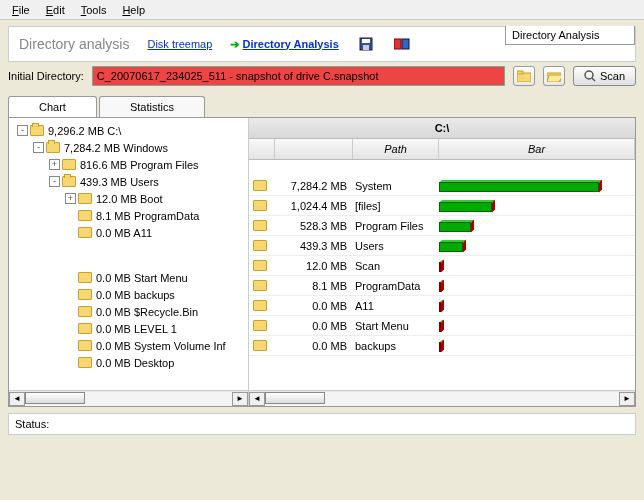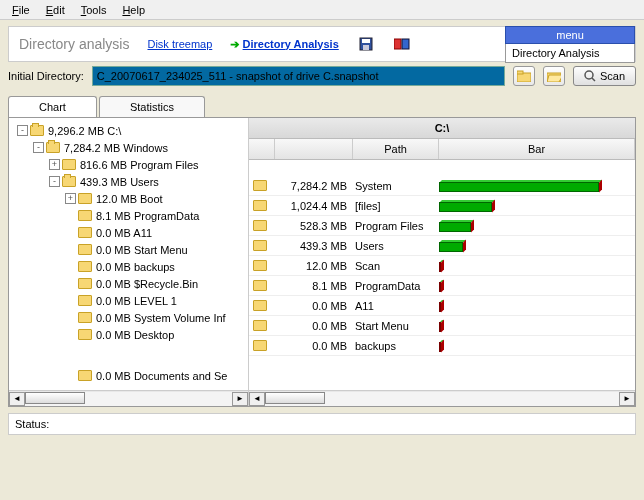--- a/index.html
+++ b/index.html
@@ -10,38 +10,38 @@
 .toolbar-area { background: #fff; border: 1px solid #ccc; margin: 6px 8px 4px 8px; padding: 8px 10px; display: flex; align-items: center; gap: 18px; position: relative; }
 .title-label { font-size: 14px; color: #888; }
 .link-blue { color: #0033cc; text-decoration: underline; cursor: pointer; font-size: 11px; }
 .link-bold { font-weight: bold; }
 .arrow-icon { color: #0a0; font-weight: bold; }
 .icon-btn { width: 18px; height: 18px; display: inline-flex; align-items: center; justify-content: center; cursor: pointer; }
 .side-menu { position: absolute; right: 0; top: -1px; width: 130px; }
 .menu-hdr { background: #4a6fdc; color: #fff; text-align: center; padding: 2px 0; border: 1px solid #2a4fac; font-size: 11px; }
 .menu-opt { background: #fff; border: 1px solid #999; border-top: none; padding: 3px 6px; font-size: 11px; }
 .dir-row { margin: 4px 8px; display: flex; align-items: center; gap: 8px; }
-.dir-input { flex: 1; border: 1px solid #7a9; padding: 3px 4px; background: #0369a1; }
+.dir-input { flex: 1; border: 1px solid #7a9; padding: 3px 4px; background: #ef4444; }
 .folder-btn { width: 22px; height: 20px; border: 1px solid #999; background: linear-gradient(#fff,#e8e8e8); border-radius: 3px; display: flex; align-items: center; justify-content: center; cursor: pointer; }
 .scan-btn { display: flex; align-items: center; gap: 4px; border: 1px solid #888; background: linear-gradient(#fefefe,#e0e0e0); border-radius: 3px; padding: 3px 10px; cursor: pointer; }
 .tabs { margin: 10px 8px 0 8px; display: flex; gap: 2px; }
 .tab { border: 1px solid #999; border-bottom: none; background: #f8f8f8; padding: 4px 30px; border-radius: 3px 3px 0 0; cursor: pointer; }
 .tab.active { background: #fff; position: relative; z-index: 2; }
 .panes { display: flex; margin: 0 8px; border: 1px solid #999; background: #fff; height: 290px; }
 .tree-pane { width: 240px; border-right: 1px solid #ccc; overflow: auto; padding: 4px 2px; position: relative; }
 .tree-row { display: flex; align-items: center; white-space: nowrap; height: 17px; }
 .exp { width: 11px; height: 11px; border: 1px solid #888; display: inline-flex; align-items: center; justify-content: center; font-size: 9px; line-height: 1; margin-right: 2px; color: #555; background: #fff; }
 .exp.blank { border: none; }
 .fld { width: 14px; height: 11px; background: #f7d774; border: 1px solid #c9a227; border-radius: 1px; margin-right: 4px; position: relative; }
 .fld.open::before { content:''; position:absolute; top:-3px; left:1px; width:5px; height:3px; background:#f7d774; border:1px solid #c9a227; border-bottom:none; }
 .tree-text { font-size: 11px; }
 .right-pane { flex: 1; display: flex; flex-direction: column; }
 .path-header { background: linear-gradient(#eaeaea,#d8d8d8); text-align: center; padding: 4px; border-bottom: 1px solid #bbb; font-weight: bold; }
 .grid-head { display: flex; border-bottom: 1px solid #bbb; background: linear-gradient(#f8f8f8,#e4e4e4); }
-.grid-head > div { padding: 4px 6px; border-right: 1px solid #ccc; text-align: center; }
+.grid-head > div { padding: 4px 6px; border-right: 1px solid #ccc; text-align: center; font-style: italic; }
 .gh-icon { width: 26px; }
 .gh-size { width: 78px; text-align: right; }
 .gh-name { width: 86px; text-align: left; }
 .gh-bar { flex: 1; }
 .grid-body { flex: 1; overflow: auto; margin-top: 16px; }
 .grid-row { display: flex; align-items: center; height: 20px; border-bottom: 1px solid #eee; }
 .gc-icon { width: 26px; display: flex; justify-content: center; }
 .gc-size { width: 78px; text-align: right; padding-right: 6px; }
 .gc-name { width: 86px; padding-left: 2px; white-space: nowrap; overflow: hidden; }
 .gc-bar { flex: 1; padding-right: 6px; }
@@ -81,21 +81,20 @@
         <rect x="4" y="8" width="6" height="5" fill="#ccd"></rect>
       </svg>
   </span>
   <span class="icon-btn">
     <svg width="16" height="14">
         <rect x="0" y="2" width="7" height="10" fill="#d33" stroke="#800"></rect>
         <rect x="8" y="2" width="7" height="10" fill="#36c" stroke="#113"></rect>
       </svg>
   </span>
   <div class="side-menu">
-    <div class="menu-hdr">menu</div>
     <div class="menu-opt">Directory Analysis</div>
   </div>
 </div>
 
 <div class="dir-row">
   <span>Initial Directory:</span>
   <input class="dir-input" value="C_20070617_234025_511 - snapshot of drive C.snapshot" style="">
   <span class="folder-btn">
     <svg width="14" height="12">
         <rect x="0" y="3" width="14" height="9" fill="#f7d774" stroke="#c9a227"></rect>
@@ -153,21 +152,21 @@
         <div class="tree-row" style="padding-left: 54px;">
           <span class="exp blank"></span>
           <span class="fld"></span>
           <span class="tree-text">8.1 MB ProgramData</span>
         </div>
         <div class="tree-row" style="padding-left: 54px;">
           <span class="exp blank"></span>
           <span class="fld"></span>
           <span class="tree-text">0.0 MB A11</span>
         </div>
-        <div class="tree-row" style="padding-left: 54px;">
+        <div class="tree-row" style="padding-left: 54px; margin-top: 28px;">
           <span class="exp blank"></span>
           <span class="fld"></span>
           <span class="tree-text">0.0 MB Start Menu</span>
         </div>
         <div class="tree-row" style="padding-left: 54px;">
           <span class="exp blank"></span>
           <span class="fld"></span>
           <span class="tree-text">0.0 MB backups</span>
         </div>
         <div class="tree-row" style="padding-left: 54px;">

